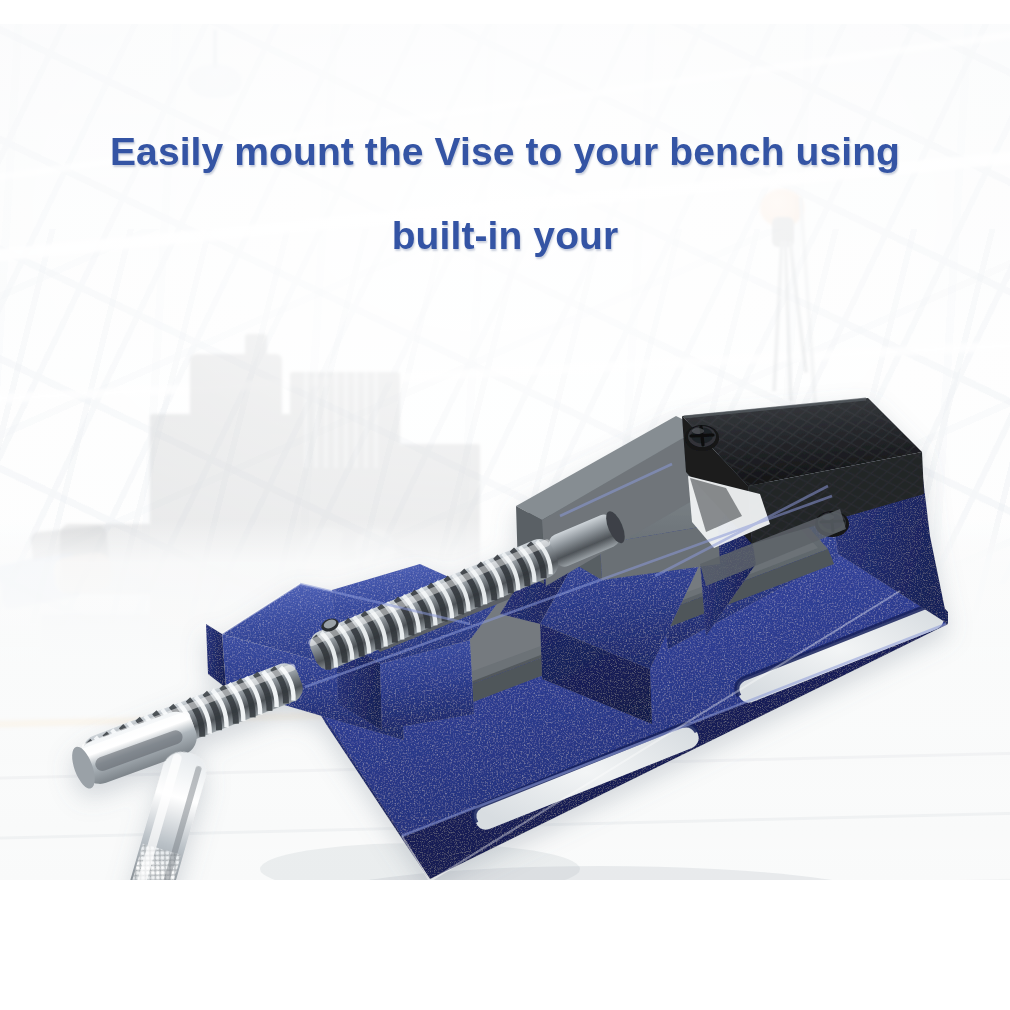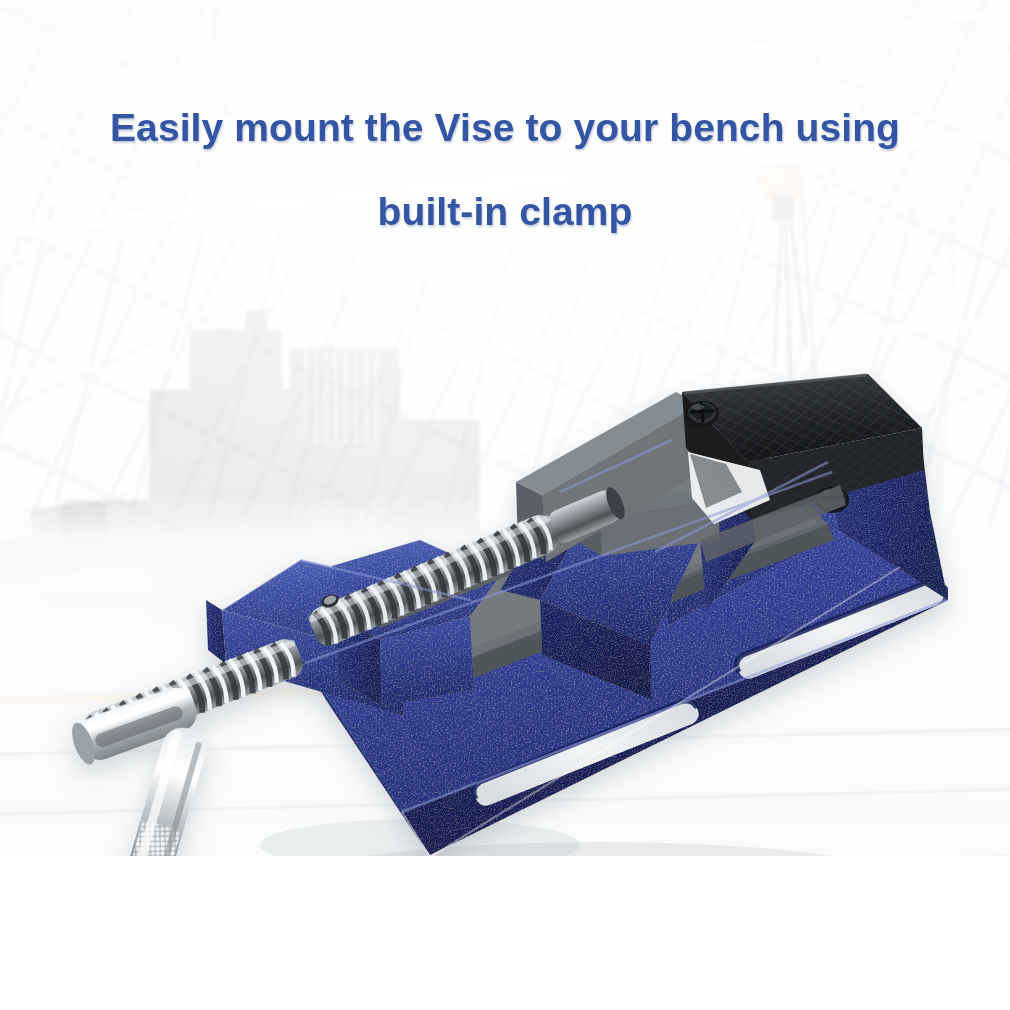--- a/index.html
+++ b/index.html
@@ -3,20 +3,21 @@
 <meta charset="utf-8">
 <style>
   html,body{margin:0;padding:0;background:#fff;}
   body{font-family:"Liberation Sans", sans-serif;}
 
   #stage{
     position:relative;
     width:1010px;height:856px;
     overflow:hidden;
     background:#f7f8f8;
+    margin-top:24px;
   }
 
   
   .bg{position:absolute;inset:0;overflow:hidden;}
 
   .bg-base{
     position:absolute;inset:0;
     background:
       linear-gradient(178deg,#eef1f4 0%,#f6f8f9 18%,#fcfdfd 42%,#fafbfb 66%,#f4f5f6 82%,#eef0f1 100%);
   }
@@ -248,21 +249,21 @@
     <div class="plank pl2"></div>
     <div class="plank pl3"></div>
     <div class="pl-warm"></div>
     <div class="plank pl4"></div>
 
     <div class="haze"></div>
   </div>
 
   <div class="headline">
     <span class="ln">Easily mount the Vise to your bench using</span>
-    <span class="ln">built-in clamp</span>
+    <span class="ln">built-in your</span>
   </div>
 
   <div class="vise">
   <svg width="1010" height="1010" viewBox="0 0 1010 1010" xmlns="http://www.w3.org/2000/svg">
     <defs>
 
       <filter id="hammer" x="-10%" y="-10%" width="120%" height="120%">
         <feTurbulence type="fractalNoise" baseFrequency="0.62" numOctaves="3" seed="7" result="n"></feTurbulence>
         <feColorMatrix in="n" type="saturate" values="0" result="ng"></feColorMatrix>
         <feComponentTransfer in="ng" result="nc">

